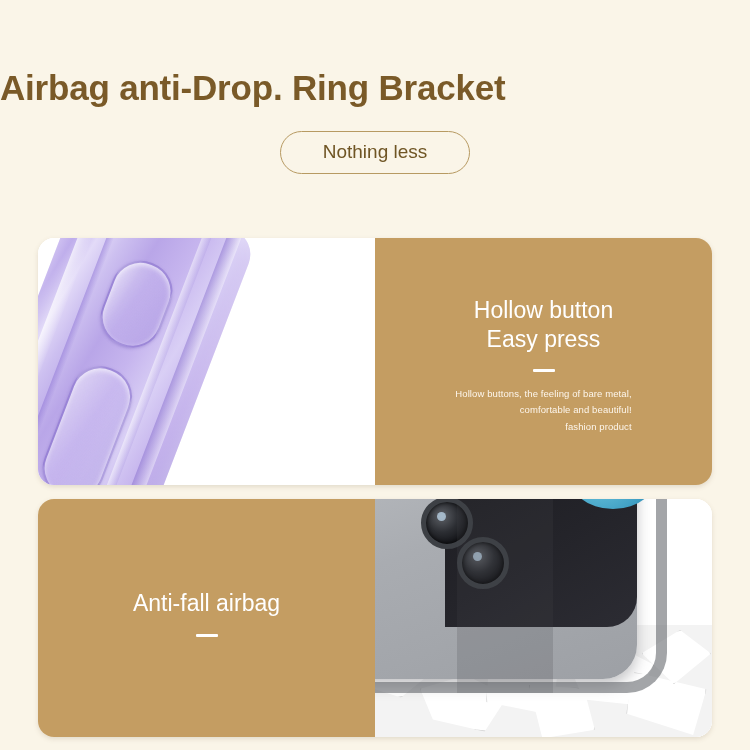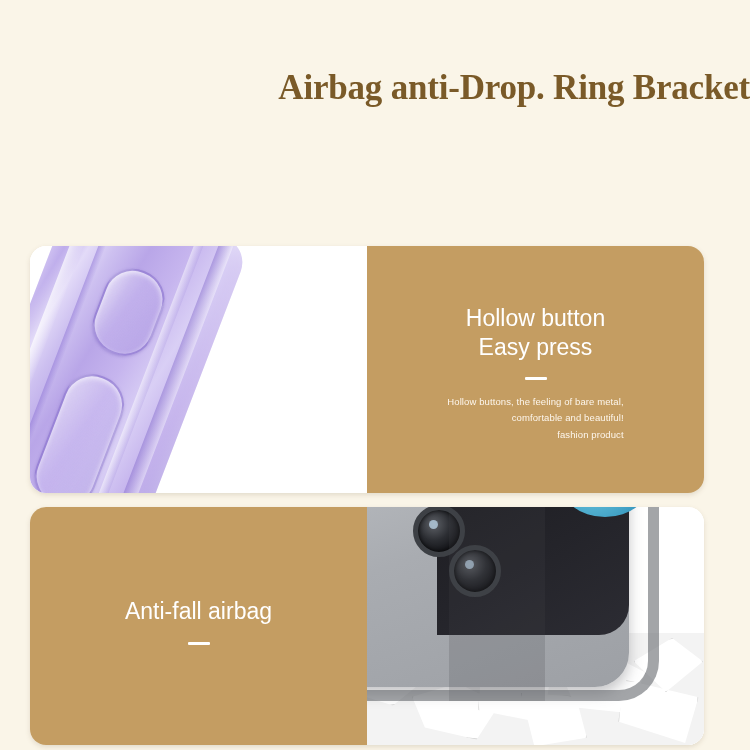--- a/index.html
+++ b/index.html
@@ -11,22 +11,21 @@
     height: 750px;
     background: #faf5e8;
     font-family: "Liberation Sans", sans-serif;
     overflow: hidden;
     position: relative;
   }
 
   
   .header {
     padding-top: 68px;
-    text-align: right;
-    font-family: Liberation Serif, serif;
+    text-align: left;
   }
   .main-title {
     font-size: 35px;
     font-weight: bold;
     color: #7a5a28;
     letter-spacing: -0.2px;
     line-height: 1.15;
     margin: 0;
   }
   .pill-wrap {
@@ -41,24 +40,23 @@
     padding: 9px 42px;
     font-size: 19px;
     color: #6f5524;
     background: transparent;
     line-height: 1.2;
   }
 
   
   .cards {
     position: absolute;
-    left: 30px;
+    left: 38px;
     top: 238px;
     width: 674px;
-    margin-top: 8px;
   }
   .card {
     display: flex;
     width: 674px;
     border-radius: 16px;
     overflow: hidden;
     box-shadow: 0 2px 5px rgba(120,100,70,0.18);
   }
   .card.row1 { height: 247px; }
   .card.row2 { height: 238px; margin-top: 14px; }
@@ -226,20 +224,23 @@
     left: 82px; top: -58px;
     width: 96px; height: 252px;
     background: rgba(70,70,76,0.20);
   }
 </style>
 </head>
 <body>
 
 <div class="header">
   <h1 class="main-title">Airbag anti-Drop. Ring Bracket</h1>
+  <div class="pill-wrap">
+    <span class="pill">Nothing less</span>
+  </div>
 </div>
 
 <div class="cards">
 
   <div class="card row1">
 
     <div class="half photo">
       <div class="case-scene">
         <div class="case-gloss"></div>
         <div class="case-body">

